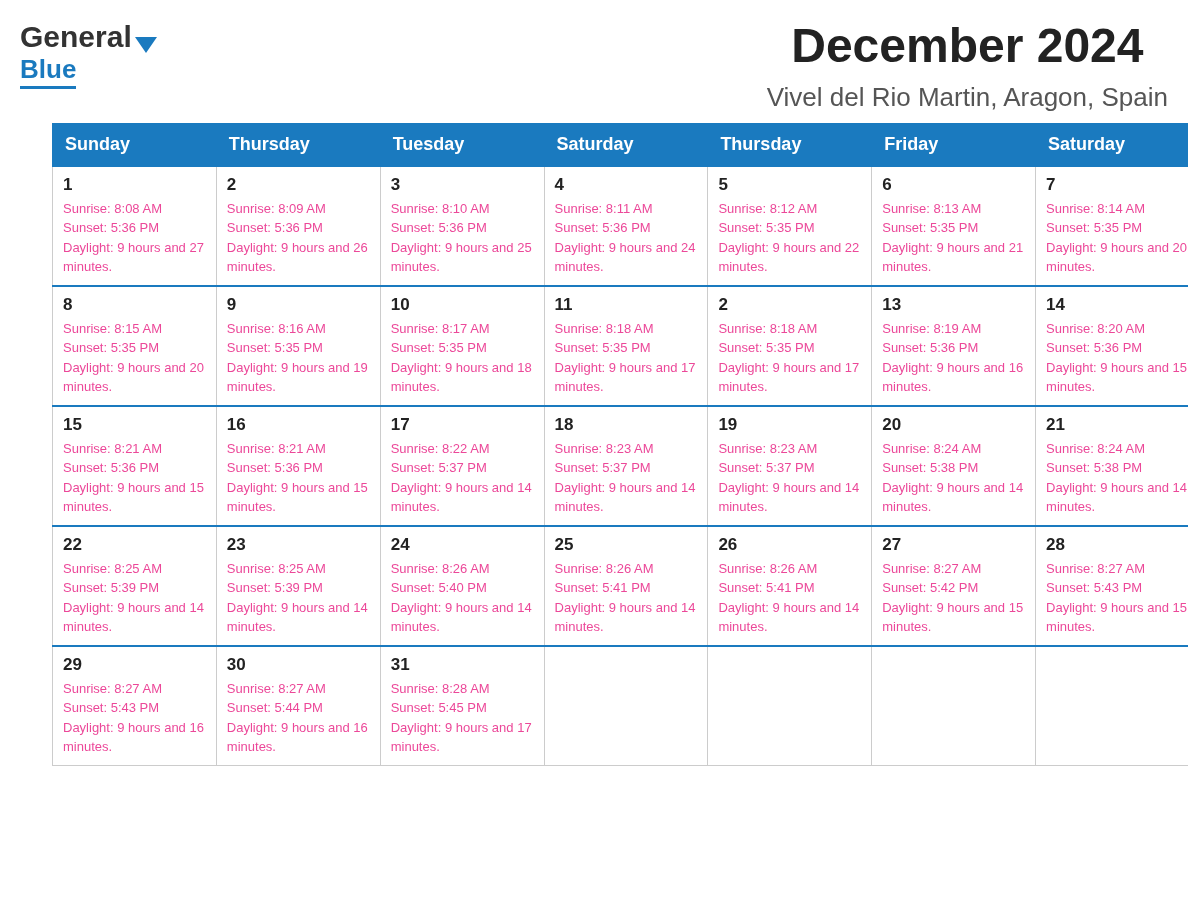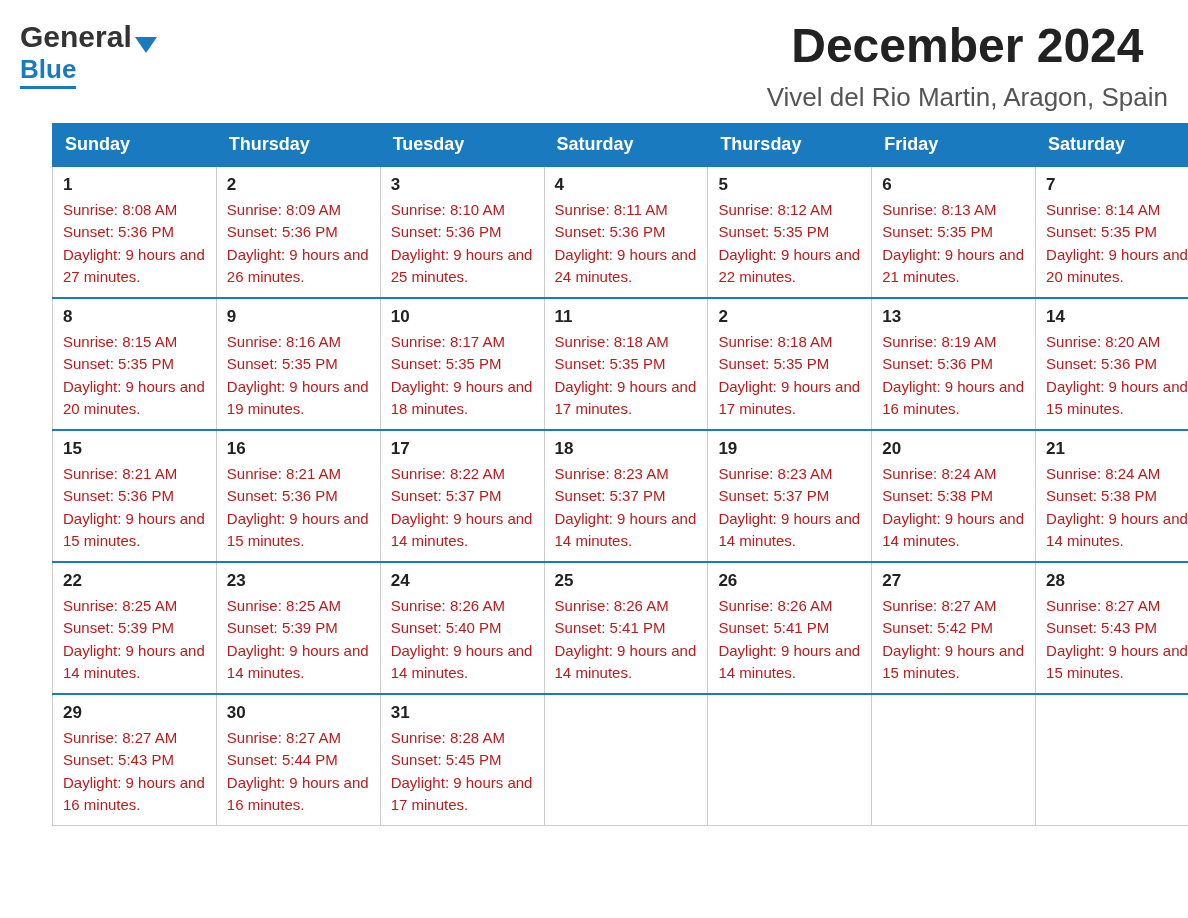--- a/index.html
+++ b/index.html
@@ -61,22 +61,22 @@
     .calendar tr:first-child td {
       border-top: 2px solid #1a7abf;
     }
     .day-num {
       font-size: 17px;
       font-weight: bold;
       color: #222;
       margin-bottom: 4px;
     }
     .day-info {
-      font-size: 15px;
-      color: #b91c1c;
+      font-size: 13px;
+      color: #ec4899;
       line-height: 1.5;
     }
     .empty-cell {
       background: #fff;
     }
     .logo-text-general {
       font-size: 30px;
       font-weight: bold;
       color: #333;
     }

